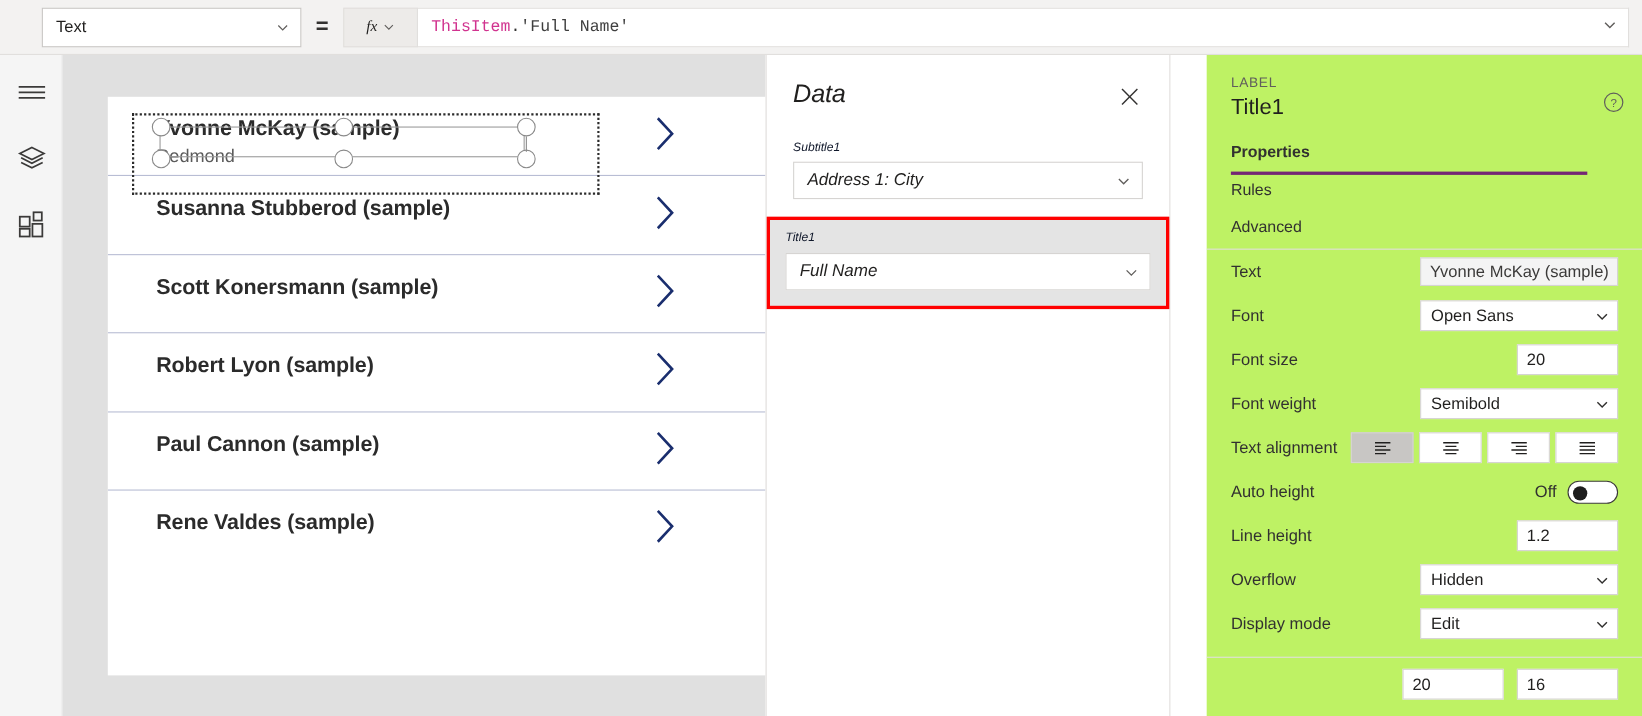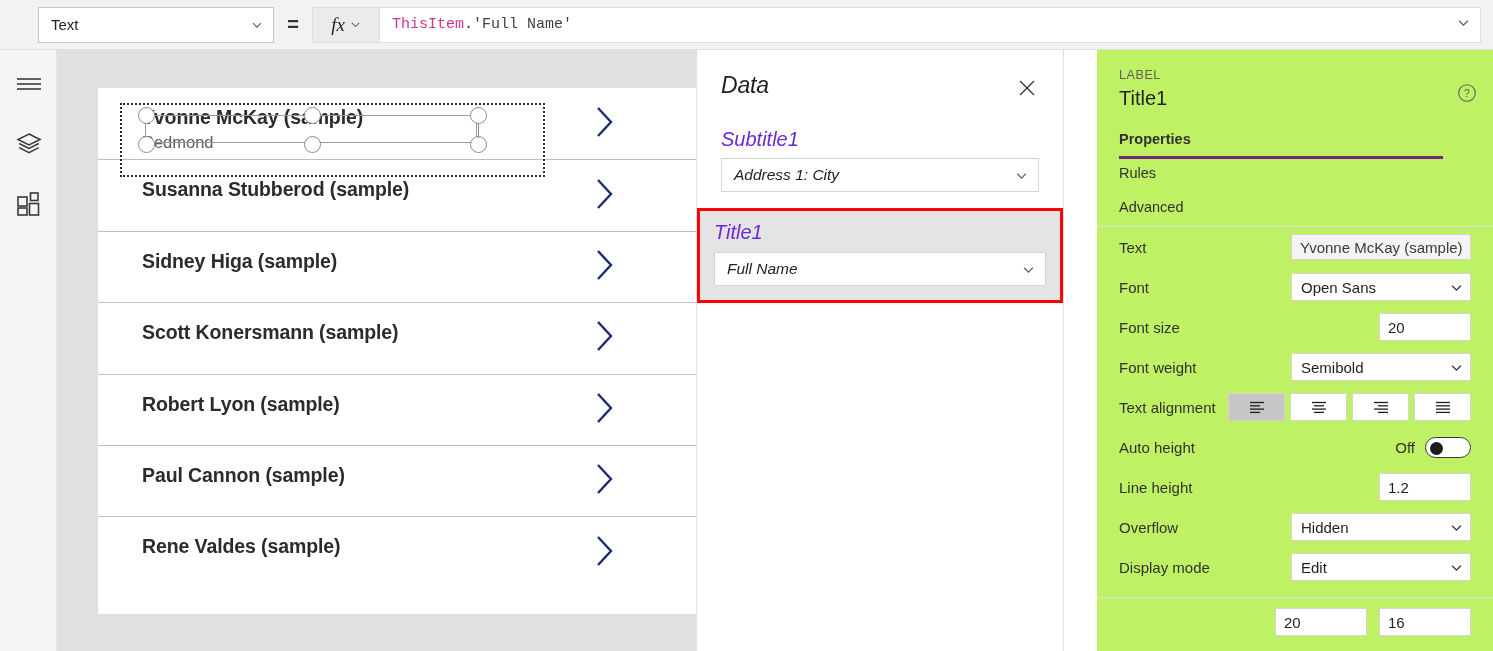--- a/index.html
+++ b/index.html
@@ -38,21 +38,21 @@
   }
   .fx-btn {
     width: 68px; height: 36px;
     background: #edebe9;
     border: 1px solid #e1dfdd;
     display: flex; align-items: center; justify-content: center;
     gap: 5px; cursor: pointer;
   }
   .fx-btn .fx {
     font-family: "Liberation Serif", serif;
-    font-style: italic; font-size: 19px; color: #201f1e;
+    font-style: italic; font-size: 14px; color: #201f1e;
   }
   .formula-input {
     flex: 1; height: 36px;
     background: #ffffff;
     border: 1px solid #e1dfdd;
     border-left: none;
     display: flex; align-items: center;
     padding: 0 12px;
     margin-right: 12px;
     font-family: "Liberation Mono", monospace;
@@ -183,21 +183,21 @@
     letter-spacing: -0.2px;
   }
   .dp-close {
     position: absolute; right: 18px; top: 20px;
     width: 36px; height: 36px;
     display: flex; align-items: center; justify-content: center;
     cursor: pointer; color: #323130;
   }
   .dp-field { padding: 0 24px; margin-top: 29px; }
   .dp-field-label {
-    font-size: 20px; color: #6d28d9;
+    font-size: 11px; color: #0f172a;
     margin-bottom: 7px;
   }
   .dp-dropdown {
     height: 34px;
     background: #ffffff;
     border: 1px solid #d6d4d2;
     display: flex; align-items: center;
     padding: 0 10px 0 12px;
     font-size: 15.5px; color: #201f1e;
     cursor: pointer;
@@ -431,28 +431,20 @@
 
         <div class="g-item">
           <div class="g-title">Susanna Stubberod (sample)</div>
           <span class="g-chev">
             <svg width="22" height="34" viewBox="0 0 22 34">
                 <path d="M4 3 L17 17 L4 31" stroke="#1a2e6e" stroke-width="2.4" fill="none"></path>
               </svg>
           </span>
         </div>
 
-        <div class="g-item">
-          <div class="g-title">Sidney Higa (sample)</div>
-          <span class="g-chev">
-            <svg width="22" height="34" viewBox="0 0 22 34">
-                <path d="M4 3 L17 17 L4 31" stroke="#1a2e6e" stroke-width="2.4" fill="none"></path>
-              </svg>
-          </span>
-        </div>
 
         <div class="g-item">
           <div class="g-title">Scott Konersmann (sample)</div>
           <span class="g-chev">
             <svg width="22" height="34" viewBox="0 0 22 34">
                 <path d="M4 3 L17 17 L4 31" stroke="#1a2e6e" stroke-width="2.4" fill="none"></path>
               </svg>
           </span>
         </div>
 

